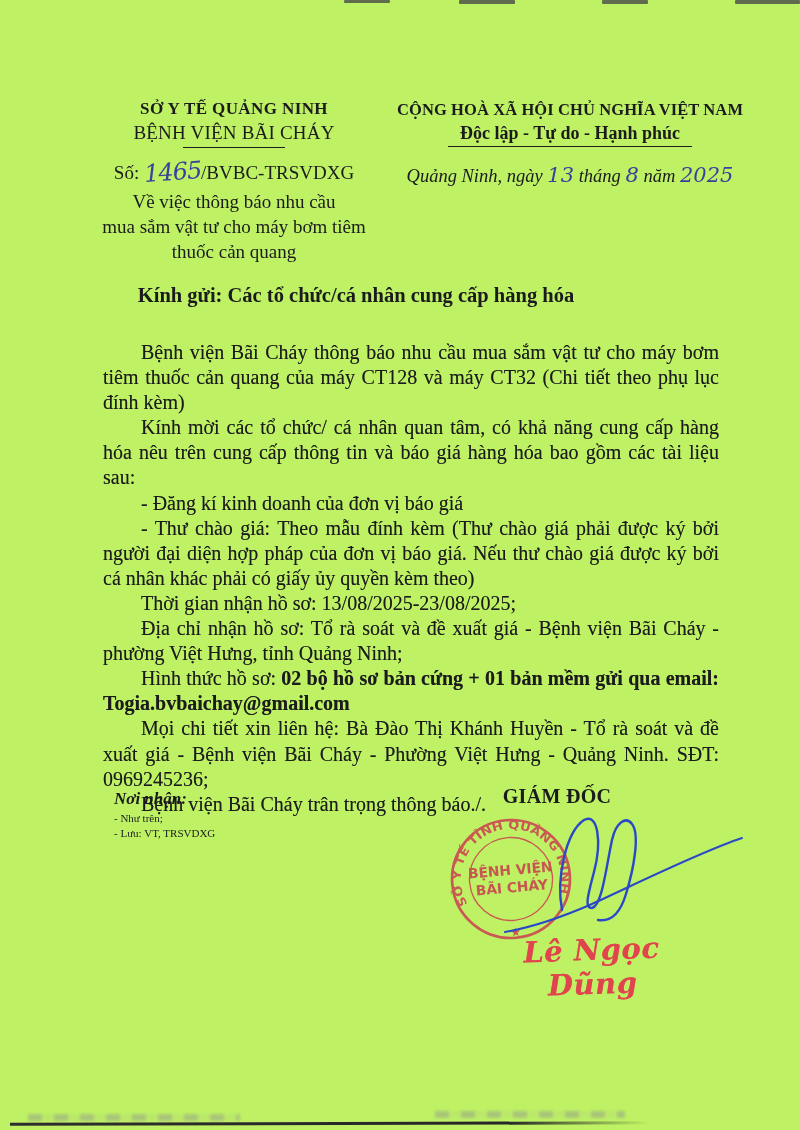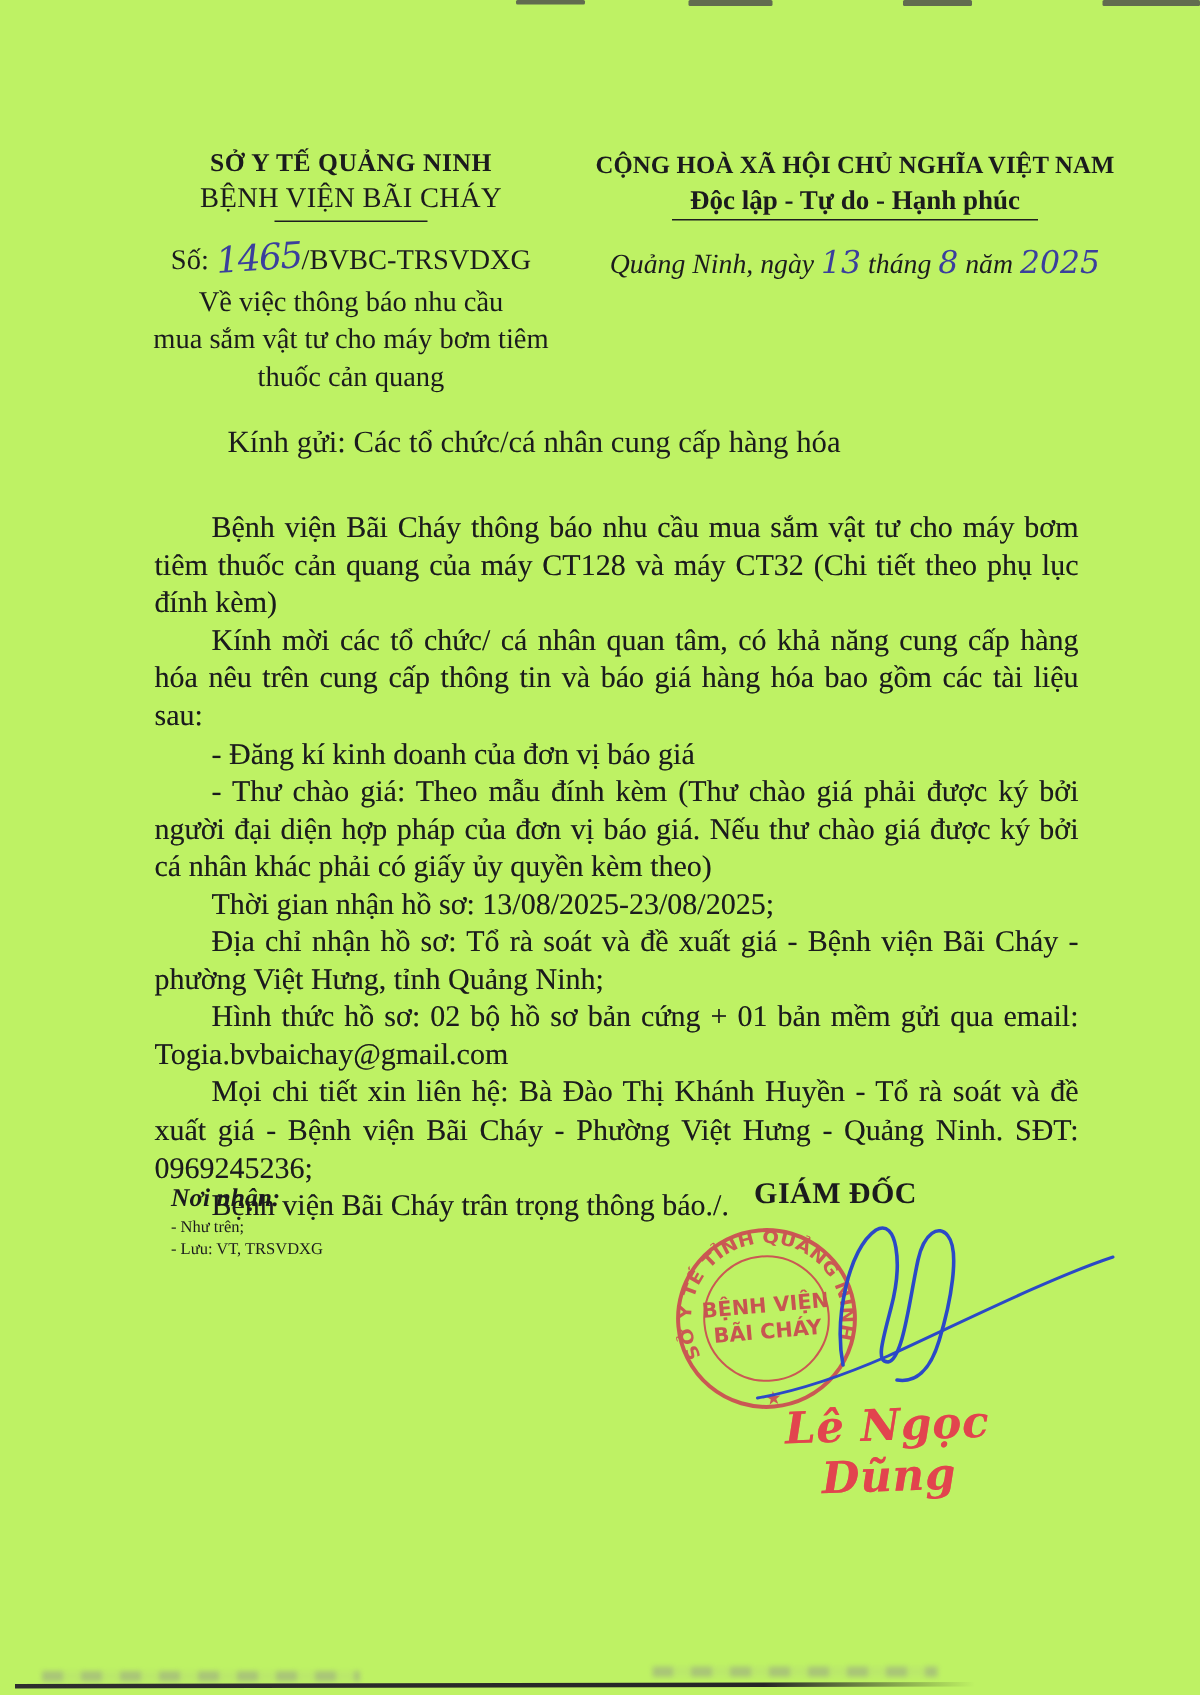--- a/index.html
+++ b/index.html
@@ -26,28 +26,28 @@
   .hand{font-family:"DejaVu Serif", serif;font-style:italic;color:#3b3f9d;}
   .doc-no .hand{font-size:24px;display:inline-block;transform:rotate(-4deg) translateY(1px);letter-spacing:-1px;}
   .subject{font-size:19px;line-height:25px;margin-top:4px;}
   .hdr-right{position:absolute;left:396px;top:100px;width:348px;text-align:center;}
   .national{font-size:16.5px;font-weight:bold;white-space:nowrap;letter-spacing:.1px;}
   .motto{display:inline-block;font-size:18px;font-weight:bold;margin-top:3px;
          padding:0 12px 2px;border-bottom:1.7px solid #1d1d1f;}
   .dateline{font-style:italic;font-size:18.5px;margin-top:16px;white-space:nowrap;}
   .dateline .hand{font-size:21px;letter-spacing:0;}
   
-  .salutation{position:absolute;left:0;top:284px;width:712px;text-align:center;font-size:20.5px;}
+  .salutation{position:absolute;left:0;top:284px;width:712px;text-align:center;font-size:20.5px;font-weight:bold;}
   .body-block{
     position:absolute;left:103px;top:340px;width:616px;
     font-size:20px;line-height:25.1px;text-align:justify;
     text-shadow:0 0 .3px rgba(20,20,20,.45);
   }
   .body-block p{margin:0;text-indent:38px;}
-  .bold{font-weight:normal;}
+  .bold{font-weight:bold;}
   
   .recipients{position:absolute;left:114px;top:789px;}
   .recipients-label{font-size:17px;font-weight:bold;font-style:italic;}
   .recipients-item{font-size:11px;margin-top:3px;}
   .director{position:absolute;left:452px;top:785px;width:210px;text-align:center;
             font-size:20px;font-weight:bold;letter-spacing:.3px;}
   .stamp{position:absolute;left:429px;top:797px;width:164px;height:164px;
          transform:rotate(-5deg);opacity:.9;}
   .sig-svg{position:absolute;left:495px;top:808px;width:255px;height:132px;}
   .signer-name{position:absolute;left:482px;top:933px;width:220px;text-align:center;

